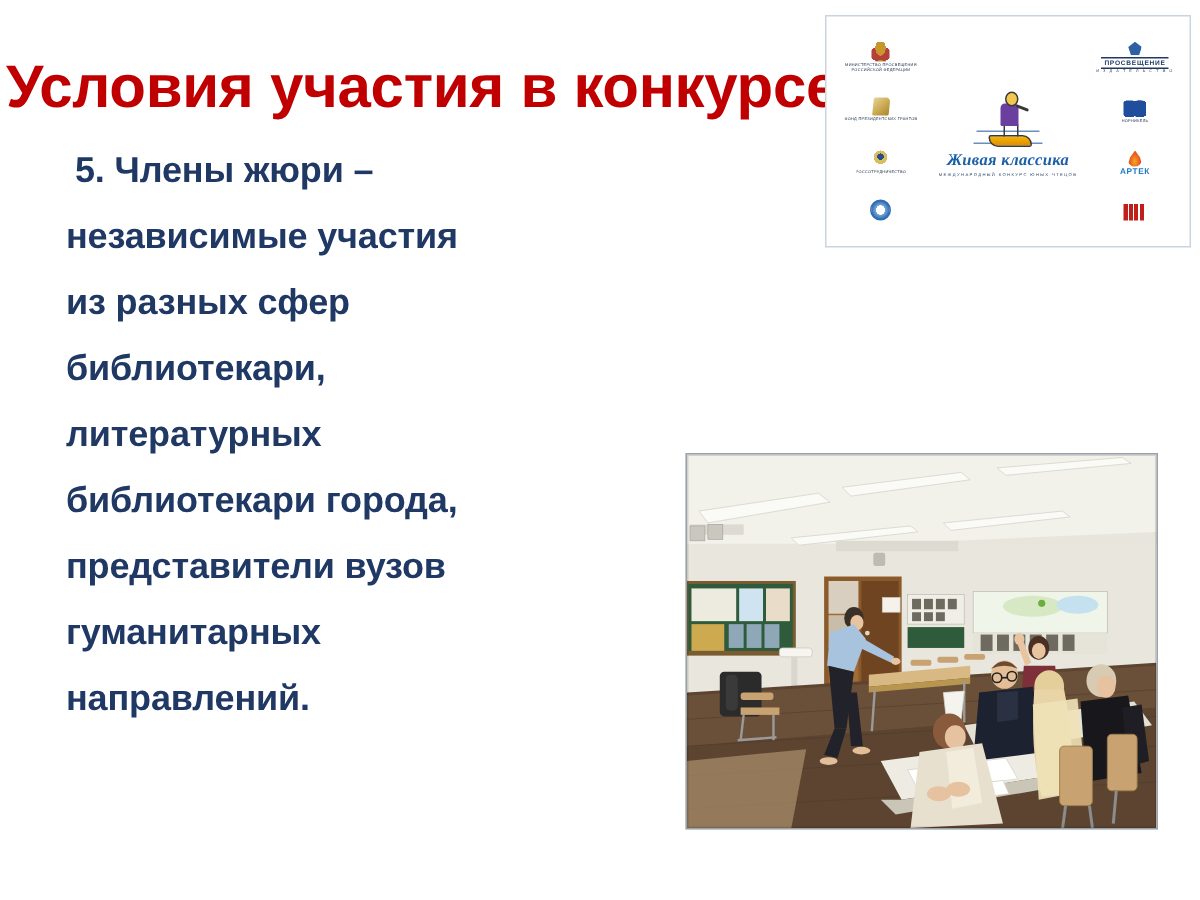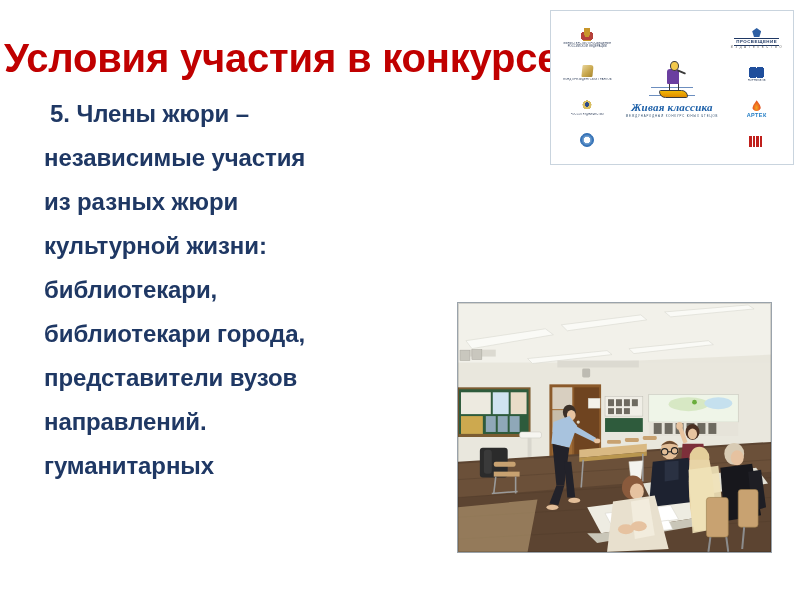--- a/index.html
+++ b/index.html
@@ -273,27 +273,27 @@
   #classroom-photo svg { display: block; width: 100%; height: 100%; }
 </style>
 </head>
 <body>
 
 <div id="slide-title">Условия участия в конкурсе:</div>
 
 <div id="body-text">
   <div class="body-line indent">5.  Члены жюри –</div>
   <div class="body-line">независимые участия</div>
-  <div class="body-line">из разных жюри</div>
-  <div class="body-line">культурной жизни:</div>
+  <div class="body-line">из разных сфер</div>
   <div class="body-line">библиотекари,</div>
+  <div class="body-line">литературных</div>
   <div class="body-line">библиотекари города,</div>
   <div class="body-line">представители вузов</div>
+  <div class="body-line">гуманитарных</div>
   <div class="body-line">направлений.</div>
-  <div class="body-line">гуманитарных</div>
 </div>
 
 <div id="logo-panel">
   <div class="logo-cols">
 
     <div class="logo-col left">
       <div class="logo-item">
         <div class="emblem emblem-eagle"></div>
         <div class="logo-caption">Министерство просвещения Российской Федерации</div>
       </div>

